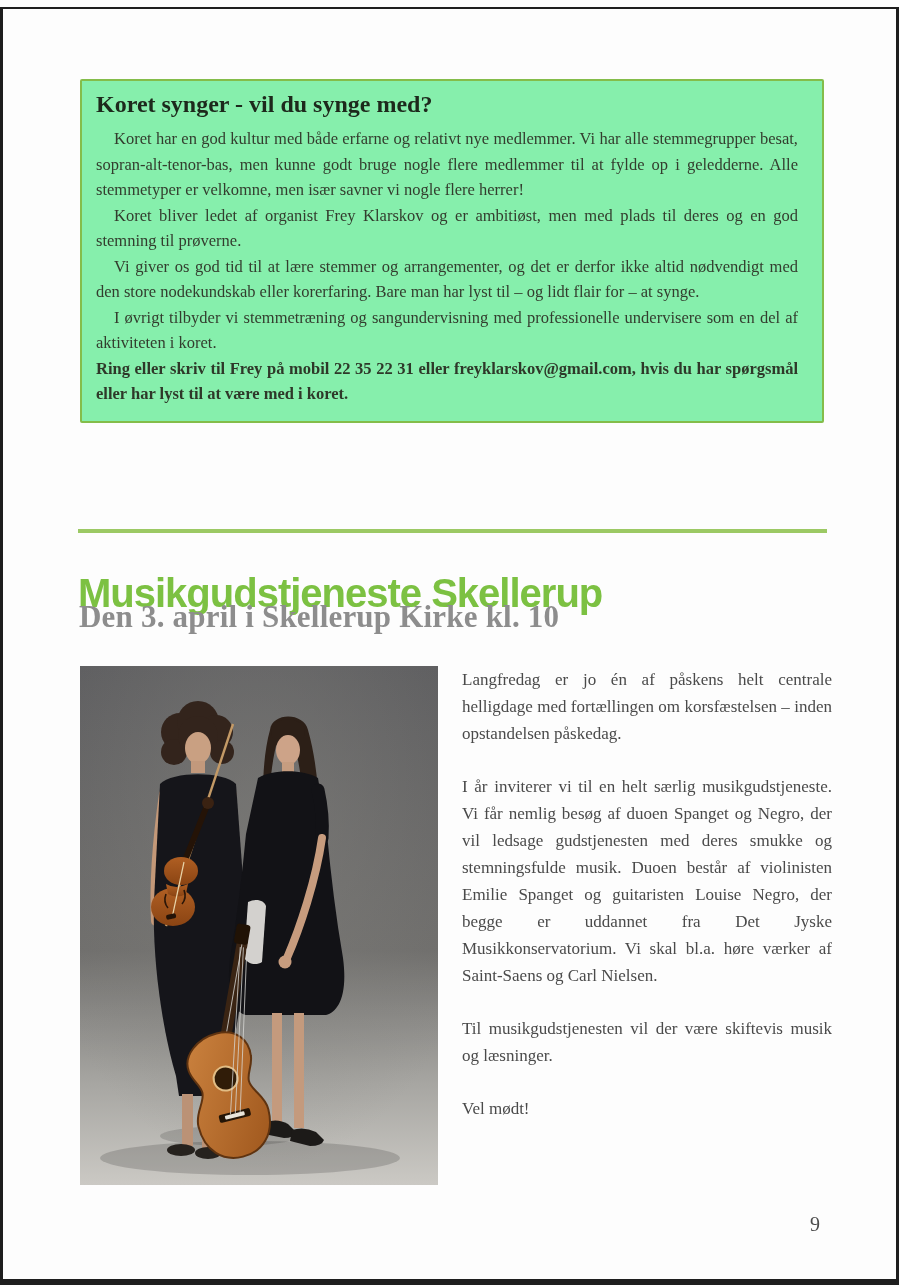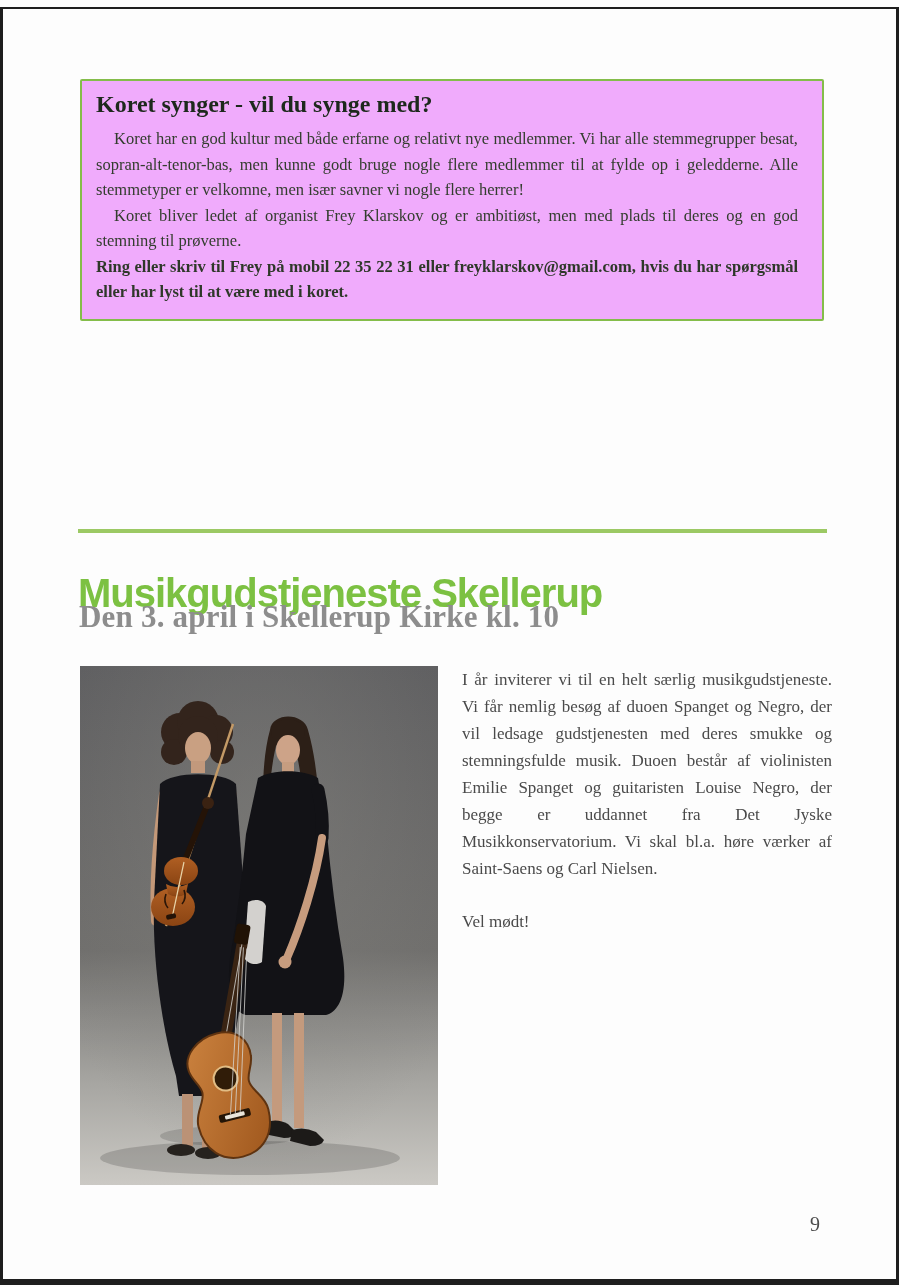--- a/index.html
+++ b/index.html
@@ -9,21 +9,21 @@
   }
   
   .page-frame{
     position:absolute;left:0;top:7px;right:1px;bottom:2px;
     border:2px solid #1e1e1e;border-left-width:3px;border-right-width:3px;border-bottom-width:6px;
     pointer-events:none;
   }
   
   .choir-box{
     position:absolute;left:80px;top:79px;width:744px;box-sizing:border-box;
-    background:#f0abfc;border:2px solid #84bd4a;border-radius:2px;
+    background:#86efac;border:2px solid #84bd4a;border-radius:2px;
     padding:10px 24px 14px 14px;
     color:#2e3829;
   }
   .choir-box h2{
     margin:0 0 8px 0;font-size:24px;font-weight:bold;color:#1d291c;
     font-family:"Liberation Serif",serif;
   }
   .choir-box p{
     margin:0;font-size:16.5px;line-height:25.5px;text-align:justify;color:#333d2e;
   }
@@ -63,20 +63,22 @@
 </style>
 </head>
 <body>
 
 <div class="page-frame"></div>
 
 <section class="choir-box">
   <h2>Koret synger - vil du synge med?</h2>
   <p class="indent">Koret har en god kultur med både erfarne og relativt nye medlemmer. Vi har alle stemmegrupper besat, sopran-alt-tenor-bas, men kunne godt bruge nogle flere medlemmer til at fylde op i geledderne. Alle stemmetyper er velkomne, men især savner vi nogle flere herrer!</p>
   <p class="indent">Koret bliver ledet af organist Frey Klarskov og er ambitiøst, men med plads til deres og en god stemning til prøverne.</p>
+  <p class="indent">Vi giver os god tid til at lære stemmer og arrangementer, og det er derfor ikke altid nødvendigt med den store nodekundskab eller korerfaring. Bare man har lyst til – og lidt flair for – at synge.</p>
+  <p class="indent">I øvrigt tilbyder vi stemmetræning og sangundervisning med professionelle undervisere som en del af aktiviteten i koret.</p>
   <p class="contact"><span>Ring eller skriv til Frey på mobil </span><span class="heavy">22 35 22 31</span><span> eller </span><span class="heavy">freyklarskov@gmail.com</span><span>, hvis du har spørgsmål eller har lyst til at være med i koret.</span></p>
 </section>
 
 <div class="divider"></div>
 
 <h1 class="headline">Musikgudstjeneste Skellerup</h1>
 <div class="subtitle">Den 3. april i Skellerup Kirke kl. 10</div>
 
 <div class="article-row">
 
@@ -185,18 +187,20 @@
         <rect x="134" y="446" width="32" height="8" rx="2" fill="#241506"></rect>
         <rect x="140" y="448" width="20" height="4" rx="1" fill="#e8e4da"></rect>
         <line x1="146" y1="448" x2="196" y2="288" stroke="#d8d8d4" stroke-width="0.8" opacity="0.9"></line>
         <line x1="151" y1="448" x2="199" y2="289" stroke="#d8d8d4" stroke-width="0.8" opacity="0.9"></line>
         <line x1="156" y1="448" x2="202" y2="291" stroke="#d8d8d4" stroke-width="0.8" opacity="0.9"></line>
       </g>
     </svg>
   </div>
 
   <div class="article-text">
+    <p>Langfredag er jo én af påskens helt centrale helligdage med fortællingen om korsfæstelsen – inden opstandelsen påskedag.</p>
     <p>I år inviterer vi til en helt særlig musikgudstjeneste. Vi får nemlig besøg af duoen Spanget og Negro, der vil ledsage gudstjenesten med deres smukke og stemningsfulde musik. Duoen består af violinisten Emilie Spanget og guitaristen Louise Negro, der begge er uddannet fra Det Jyske Musikkonservatorium. Vi skal bl.a. høre værker af Saint-Saens og Carl Nielsen.</p>
+    <p>Til musikgudstjenesten vil der være skiftevis musik og læsninger.</p>
     <p>Vel mødt!</p>
   </div>
 </div>
 
 <div class="page-number">9</div>
 
 </body></html>

